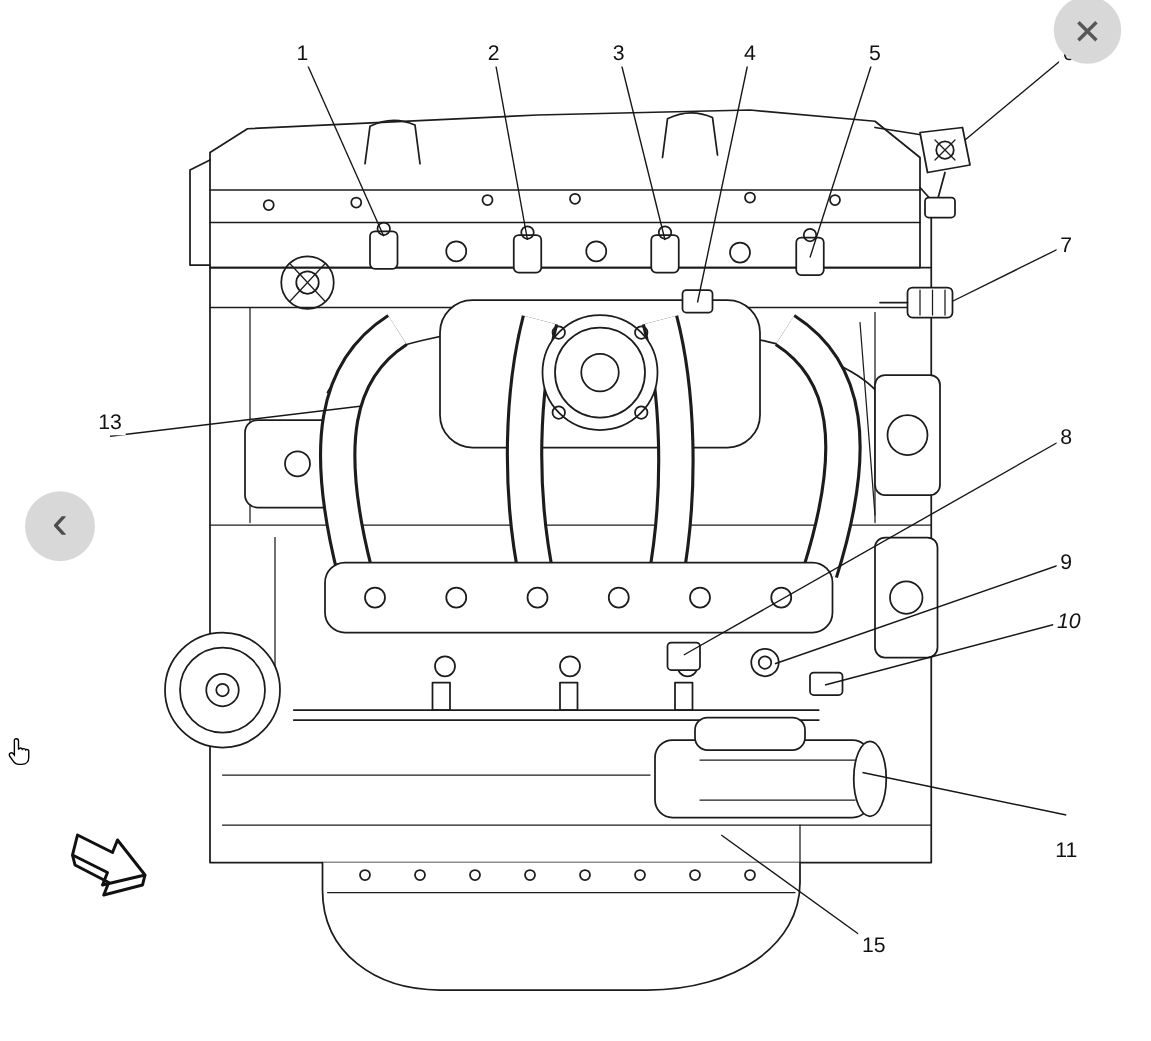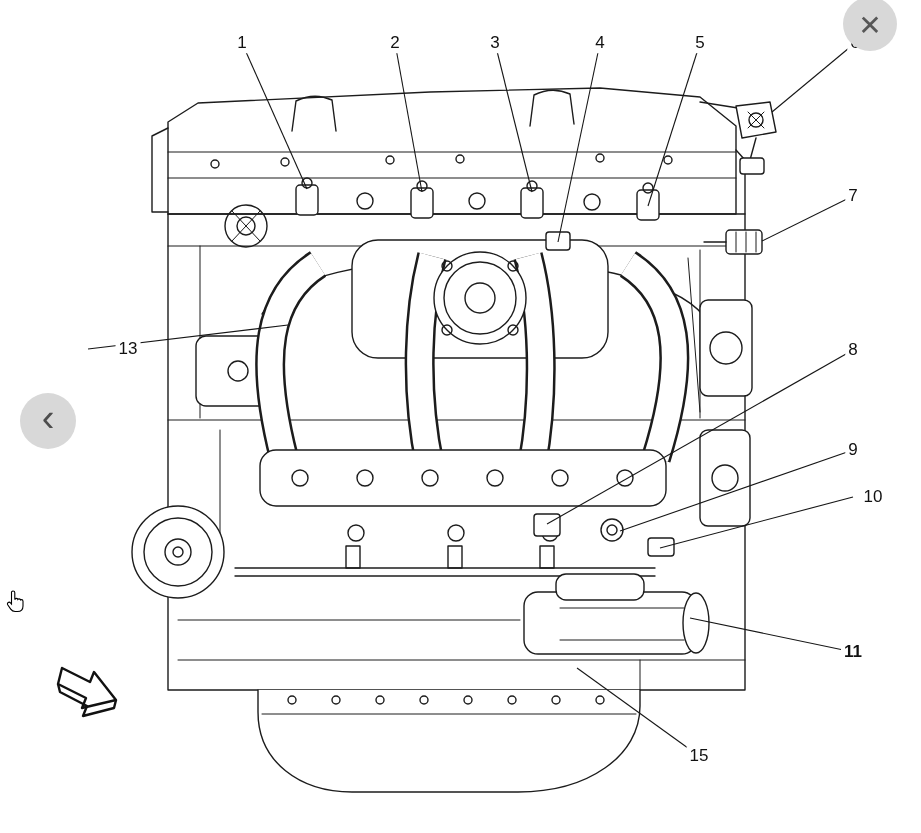--- a/index.html
+++ b/index.html
@@ -184,24 +184,24 @@
   <div id="callout-layer">
       <div class="callout" style="left: 242px; top: 43px;">1</div>
       <div class="callout" style="left: 395px; top: 43px;">2</div>
       <div class="callout" style="left: 495px; top: 43px;">3</div>
       <div class="callout" style="left: 600px; top: 43px;">4</div>
       <div class="callout" style="left: 700px; top: 43px;">5</div>
       <div class="callout" style="left: 855px; top: 43px;">6</div>
       <div class="callout" style="left: 853px; top: 196px;">7</div>
       <div class="callout" style="left: 853px; top: 350px;">8</div>
       <div class="callout" style="left: 853px; top: 450px;">9</div>
-      <div class="callout" style="left: 873px; top: 497px;">10</div>
-      <div class="callout" style="left: 853px; top: 652px; font-weight: bold;">11</div>
+      <div class="callout" style="left: 855px; top: 497px; font-style: italic;">10</div>
+      <div class="callout" style="left: 853px; top: 680px;">11</div>
       <div class="callout" style="left: 699px; top: 756px;">15</div>
-      <div class="callout" style="left: 88px; top: 349px; margin-left: 40px;">13</div>
+      <div class="callout" style="left: 88px; top: 338px;">13</div>
     </div>
 
   <div class="fwd-wrap">
     <svg width="90" height="80" viewBox="0 0 90 80">
       <g stroke="#111" stroke-width="2.4" fill="none" stroke-linejoin="round">
         <polygon points="14,16 42,30 46,20 68,48 34,56 38,46 10,32"></polygon>
         <polyline points="10,32 12,40 39,54 35,64 66,56 68,48"></polyline>
       </g>
     </svg>
   </div>

